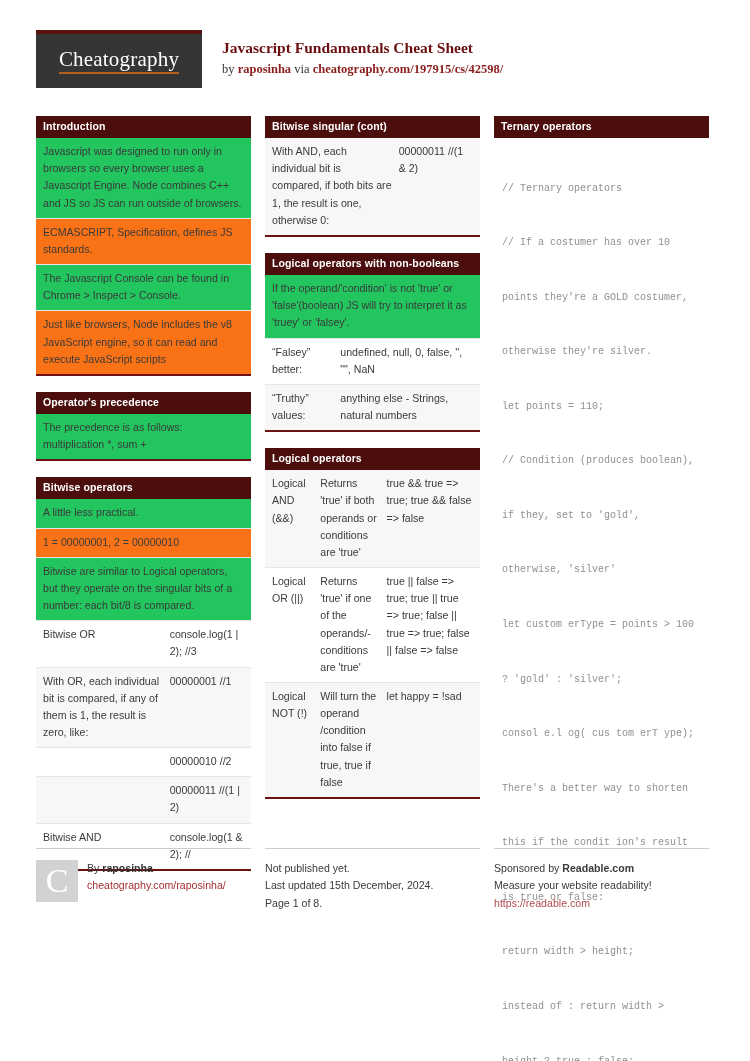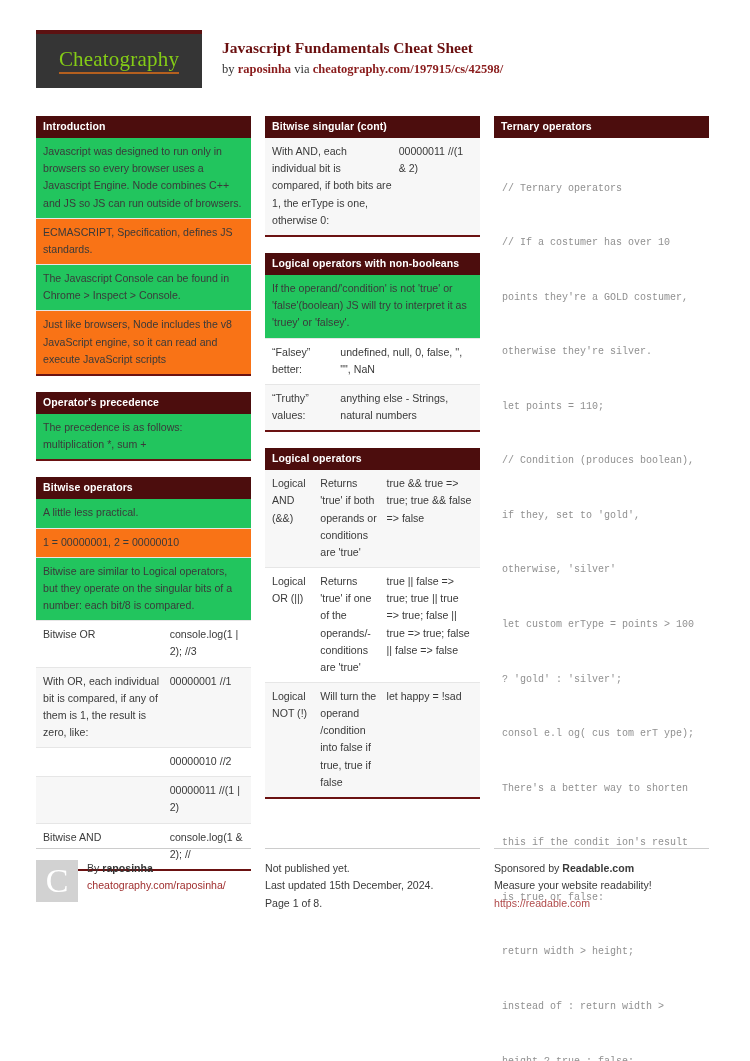--- a/index.html
+++ b/index.html
@@ -37,21 +37,21 @@
     height: 58px;
     background: #353535;
     border-top: 4px solid #5c1111;
     box-sizing: border-box;
     display: flex;
     align-items: center;
     justify-content: center;
   }
   .logo-text {
     font-family: "Liberation Serif", serif;
-    color: #84cc16;
+    color: #ffffff;
     font-size: 21px;
     letter-spacing: 0.2px;
     border-bottom: 2px solid #b4601f;
     padding-bottom: 1px;
     line-height: 1.1;
   }
   .title-area {
     position: absolute;
     left: 186px;
     top: 9px;
@@ -253,21 +253,21 @@
         </div>
       </div>
 
     </div>
 
     <div class="col col-2">
 
       <div class="card">
         <div class="card-title">Bitwise singular (cont)</div>
         <div class="drow w-bit odd">
-          <div class="c c1">With AND, each individual bit is compared, if both bits are 1, the erType is one, otherwise 0:</div>
+          <div class="c c1">With AND, each individual bit is compared, if both bits are 1, the result is one, otherwise 0:</div>
           <div class="c c2">00000011 //(1 &amp; 2)</div>
         </div>
       </div>
 
       <div class="card">
         <div class="card-title">Logical operators with non-booleans</div>
         <div class="row odd">If the operand/'condition' is not 'true' or 'false'(boolean) JS will try to interpret it as 'truey' or 'falsey'.</div>
         <div class="drow w-fal even">
           <div class="c c1">“Falsey” better:</div>
           <div class="c c2">undefined, null, 0, false, '', "", NaN</div>

